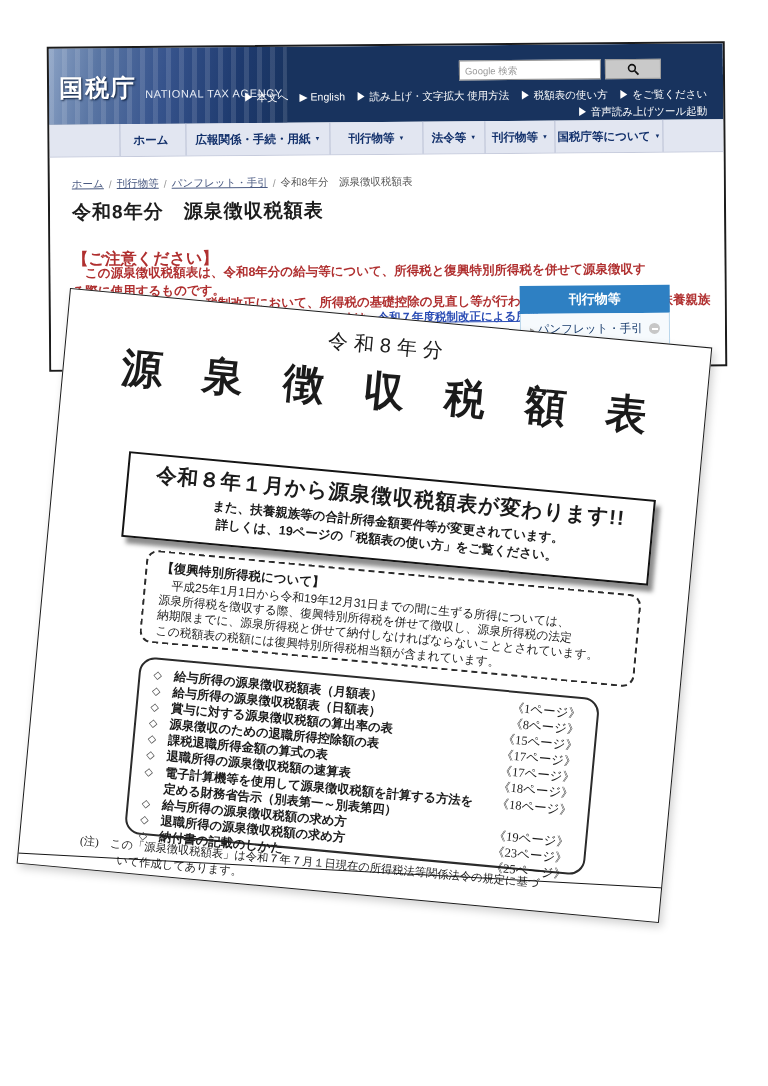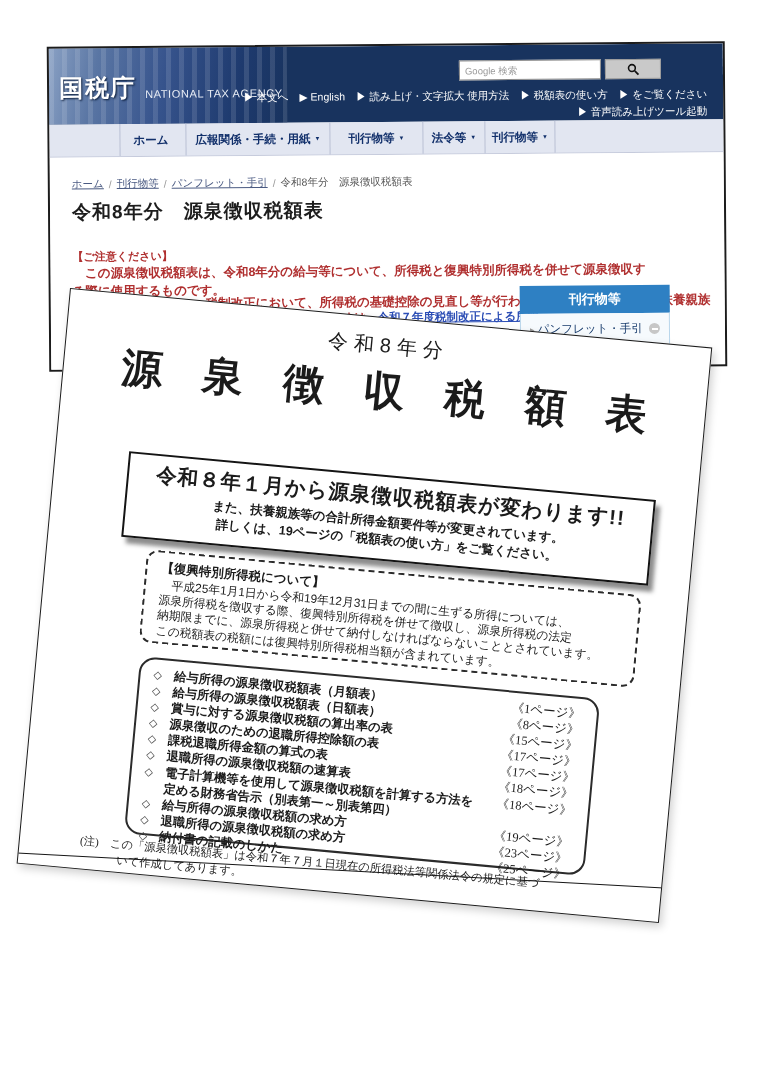--- a/index.html
+++ b/index.html
@@ -45,21 +45,21 @@
 
   .breadcrumb { position:absolute; left:22px; top:20px; font-size:10.5px; color:#555;
                 display:flex; gap:5px; align-items:center; white-space:nowrap; }
   .breadcrumb a { color:#4a5a82; text-decoration:underline; cursor:pointer; }
   .bc-sep { color:#999; }
 
   .page-title { position:absolute; left:22px; top:42px; font-size:19px; font-weight:bold;
                 color:#1d1d1d; letter-spacing:1px; }
 
   .notice-heading { position:absolute; left:22px; top:92px; color:#b03030;
-                    font-weight:bold; font-size:11px; }
+                    font-weight:bold; font-size:16px; }
   .notice-body { position:absolute; left:22px; top:108px; width:640px; color:#b03030;
                  font-weight:bold; font-size:12.5px; line-height:17.5px; white-space:pre-line; }
   .notice-frag3 { position:absolute; left:155px; top:139px; color:#b03030; font-weight:bold;
                   font-size:12.5px; white-space:nowrap; }
   .notice-frag4 { position:absolute; left:233px; top:155px; color:#b03030; font-weight:bold;
                   font-size:11.5px; white-space:nowrap; }
   .notice-frag4 a { color:#2b4db5; text-decoration:underline; cursor:pointer; }
 
   
   .sidebar { position:absolute; left:469px; top:132px; width:150px; }
@@ -155,20 +155,24 @@
       <div class="nav-item" style="width:93px">
         <span>刊行物等</span>
           <span class="nav-caret">▼</span>
       </div>
       <div class="nav-item" style="width:62px">
         <span>法令等</span>
           <span class="nav-caret">▼</span>
       </div>
       <div class="nav-item" style="width:70px">
         <span>刊行物等</span>
+          <span class="nav-caret">▼</span>
+      </div>
+      <div class="nav-item" style="width:108px">
+        <span>国税庁等について</span>
           <span class="nav-caret">▼</span>
       </div>
       <div class="nav-pad-r"></div>
     </div>
 
     <div class="site-main">
       <div class="breadcrumb">
         <a>ホーム</a>
         <span class="bc-sep">/</span>
         <a>刊行物等</a>

